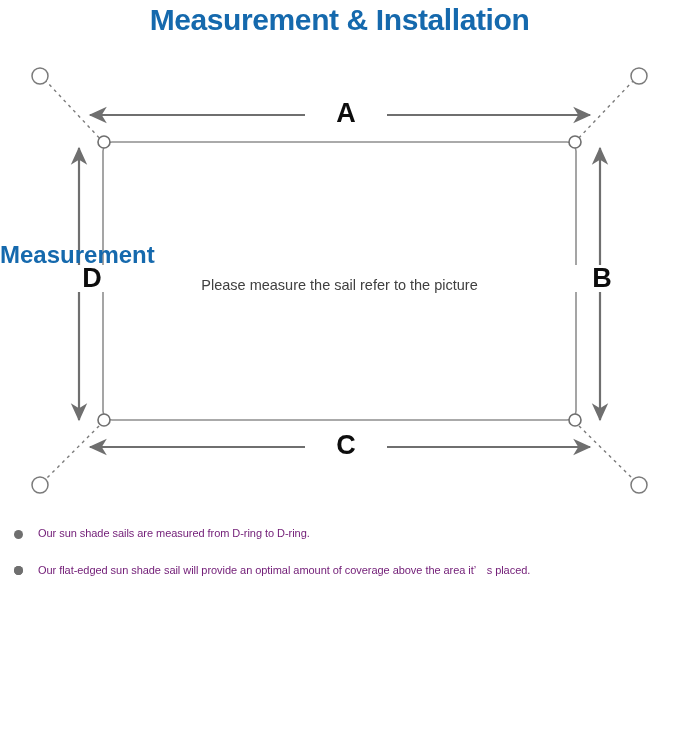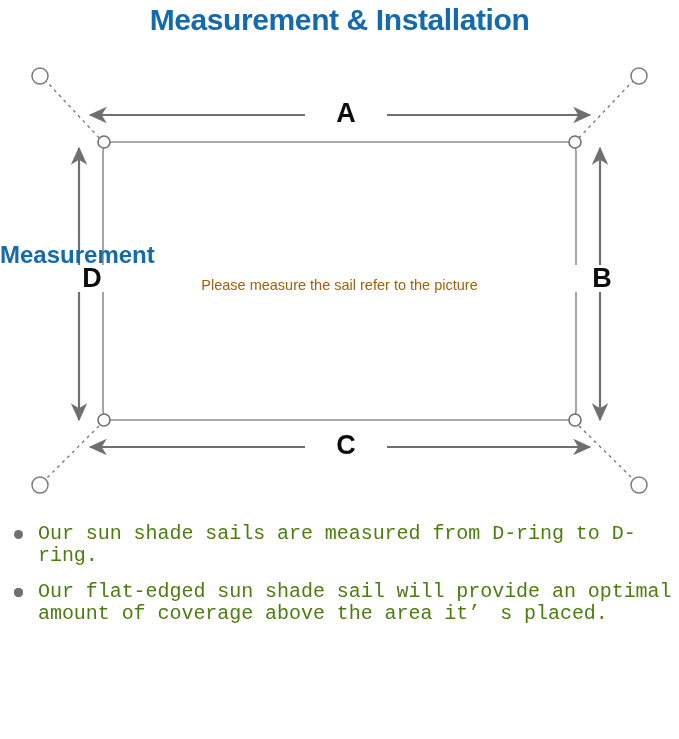--- a/index.html
+++ b/index.html
@@ -31,21 +31,21 @@
   
   .ctr-main{
     position:absolute;left:0;top:240px;width:679px;
     text-align:left;
     font-size:24px;font-weight:bold;color:#1569ad;
     line-height:30px;white-space:nowrap;
   }
   .ctr-sub{
     position:absolute;left:0;top:275px;width:679px;
     text-align:center;
-    font-size:14.5px;color:#a16207;
+    font-size:14.5px;color:#404040;
     line-height:20px;white-space:nowrap;
   }
 
   
   .dim{
     position:absolute;
     font-size:27px;
     font-weight:bold;
     color:#0d0d0d;
     line-height:27px;
@@ -61,25 +61,24 @@
   
   .notes{
     position:absolute;
     left:9px;top:523px;
     width:670px;
   }
   .note{
     position:relative;
     padding-left:29px;
     margin-bottom:15px;
-    font-size:20px;
+    font-size:11px;
     line-height:21.5px;
-    color:#4d7c0f;
+    color:#701a75;
     letter-spacing:-0.05px;
-    font-family:Liberation Mono, monospace;
   }
   .note:last-child{margin-bottom:13px;}
   .note .bullet{
     position:absolute;
     left:5px;top:6.5px;
     width:9px;height:9px;
     border-radius:50%;
     background:#6f6f6f;
   }
 </style>

